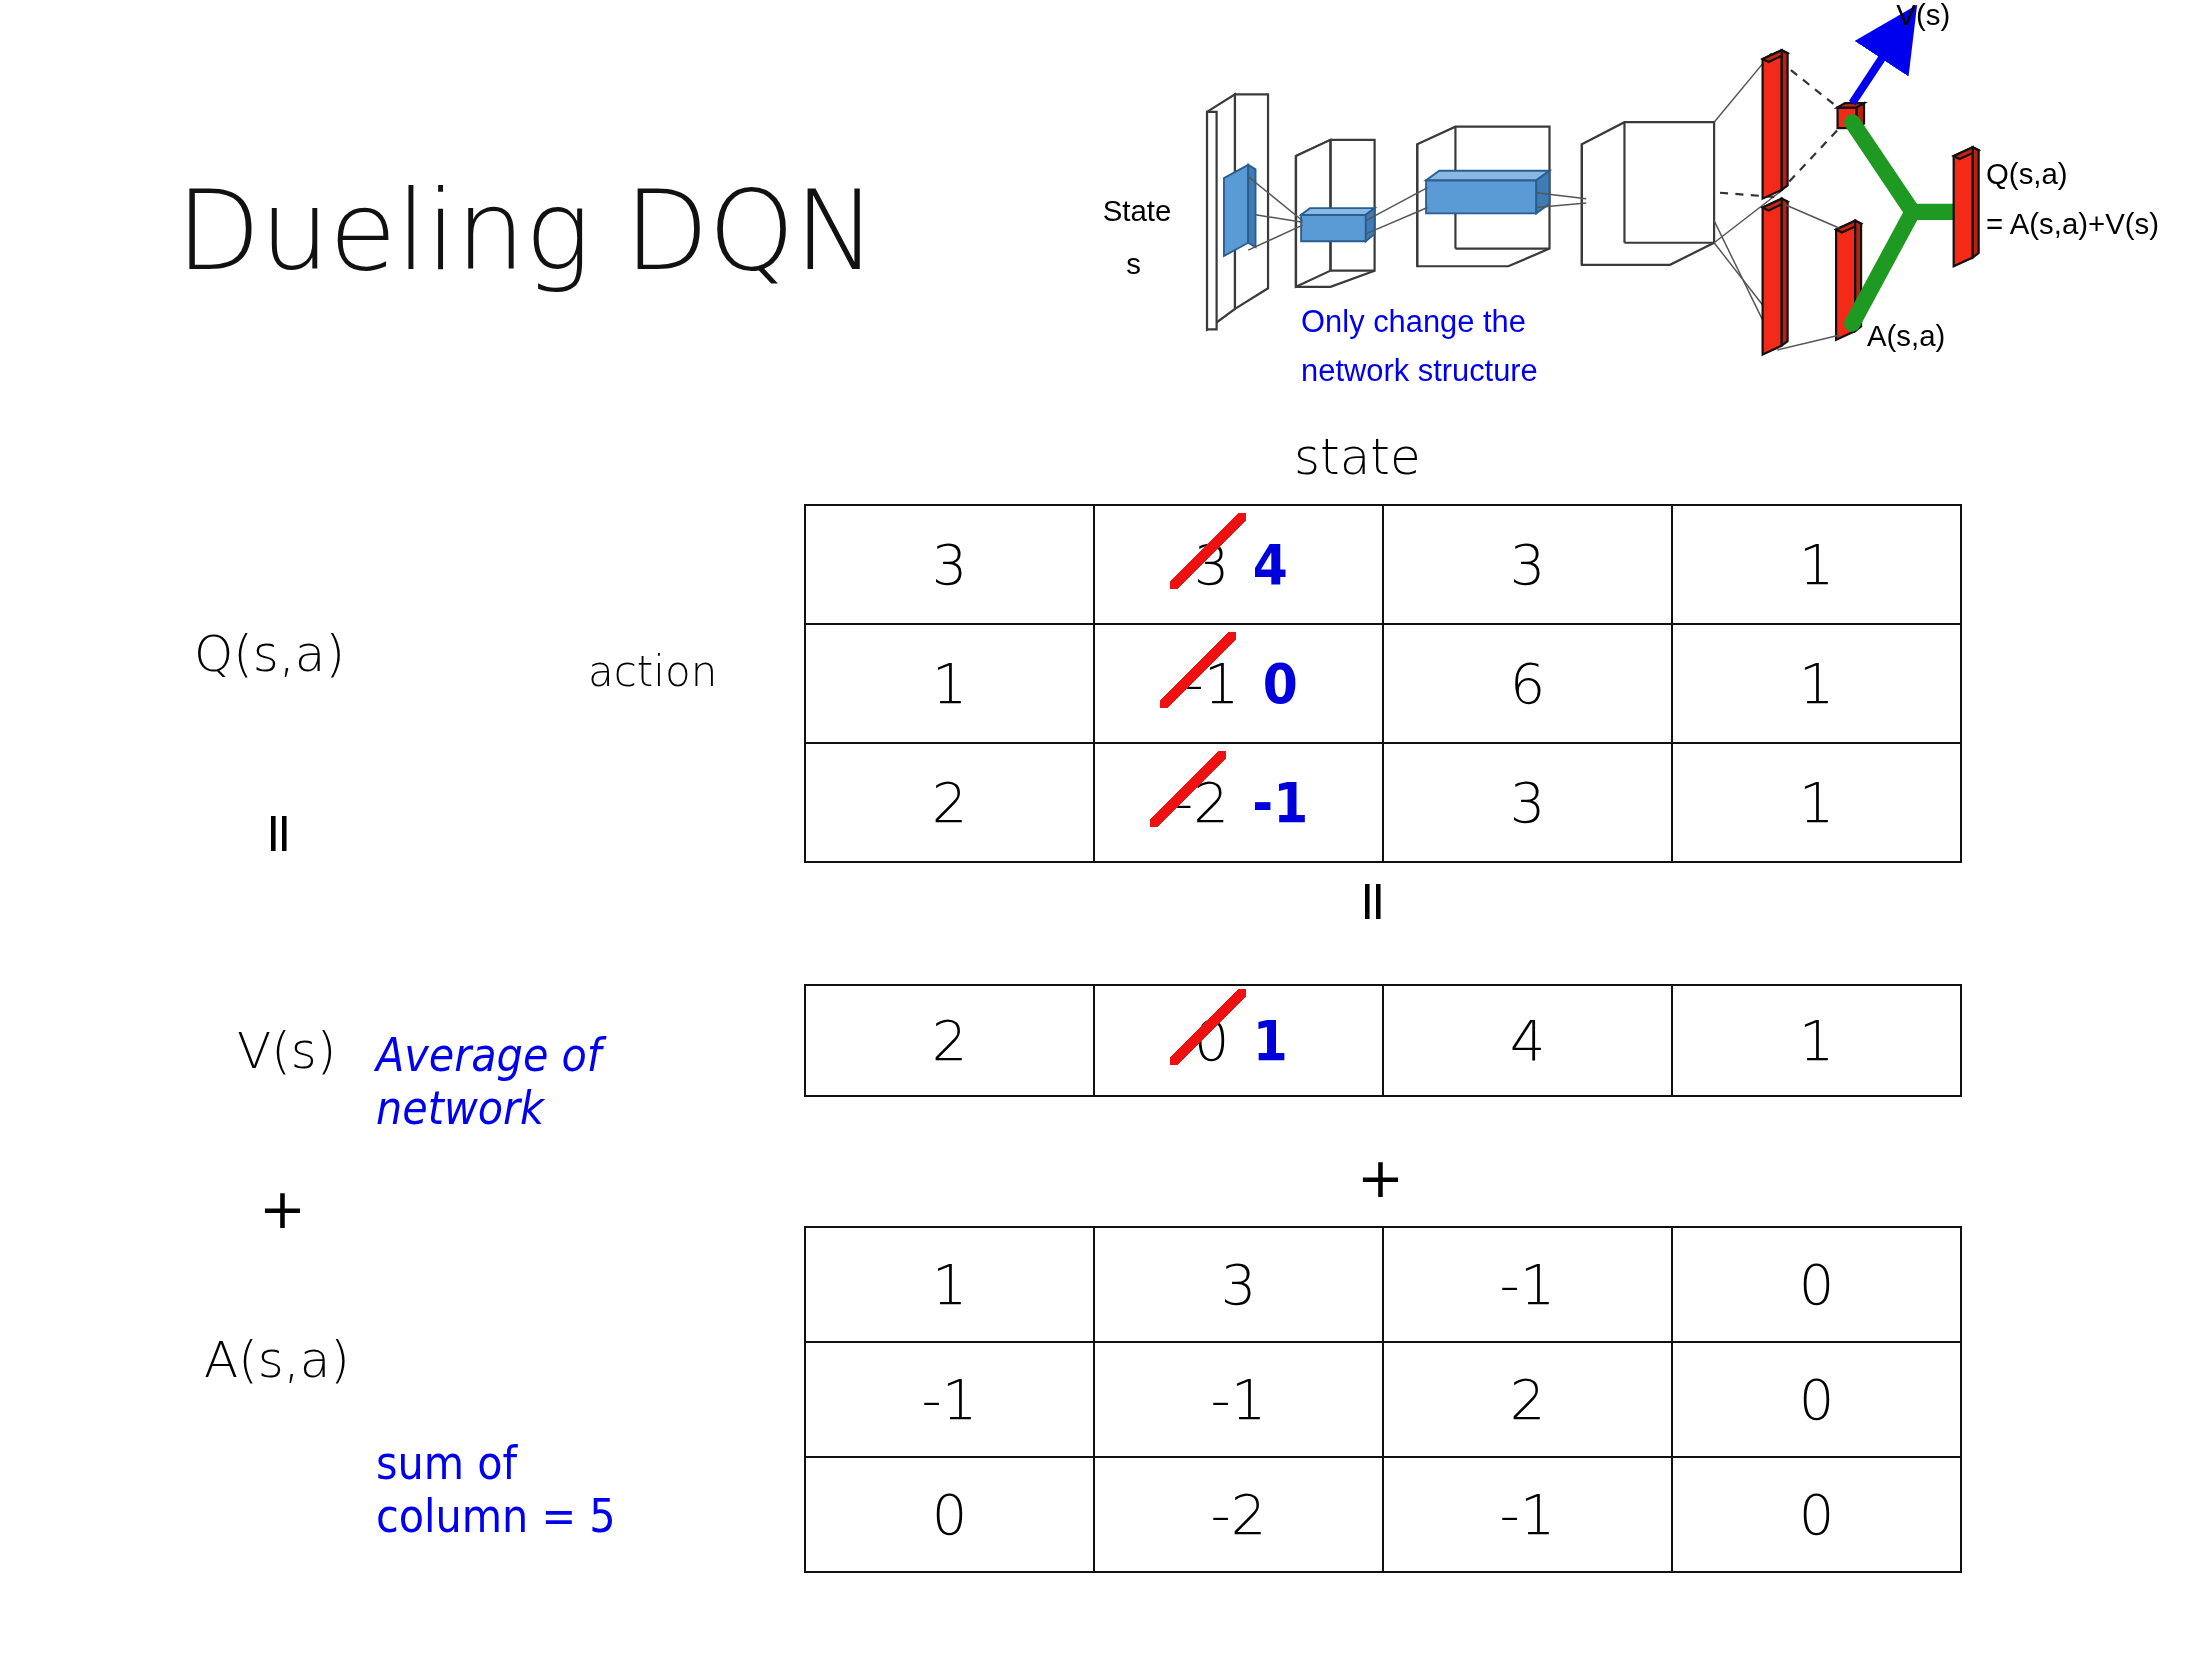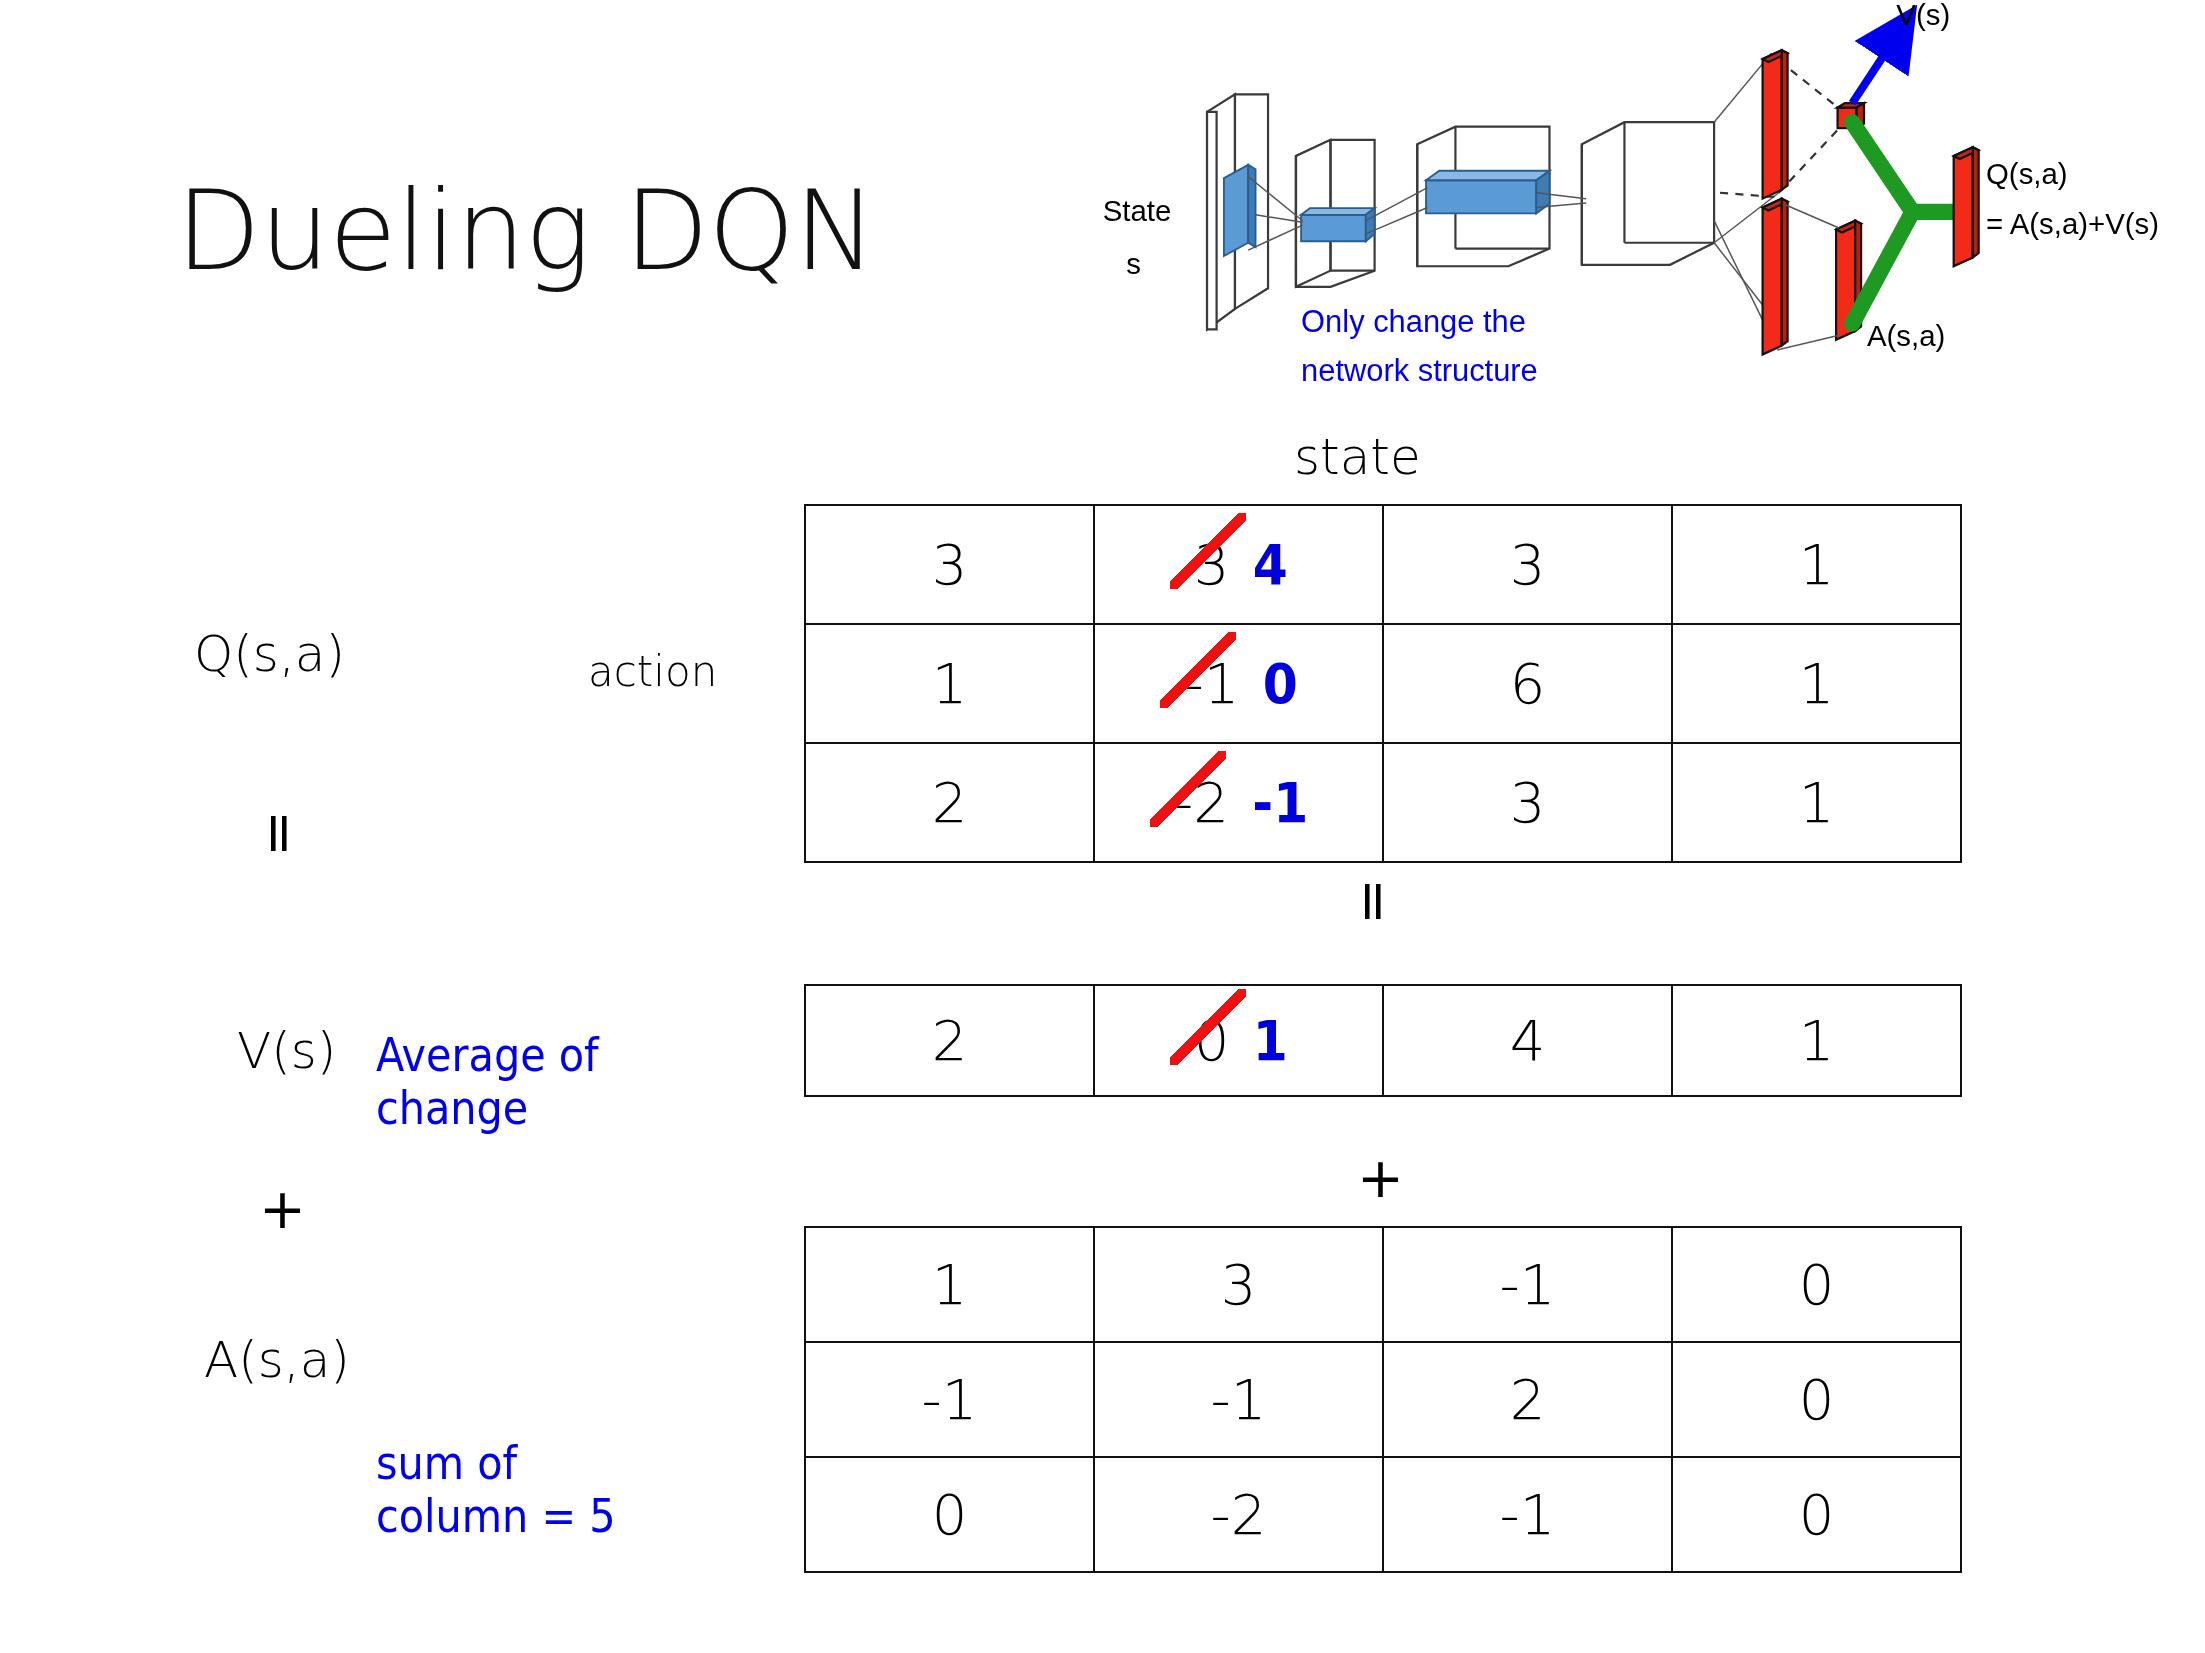--- a/index.html
+++ b/index.html
@@ -279,23 +279,23 @@
 
 <div class="abs" id="state-caption">state</div>
 <div class="abs" id="action-caption">action</div>
 
 <div class="abs sec-label" style="left:194px; top:625px;">Q(s,a)</div>
 
 <div class="abs op-eq-rot" style="left:257px; top:801px;">=</div>
 
 <div class="abs sec-label" style="left:237px; top:1022px;">V(s)</div>
 
-<div class="abs blue-note" style="left:376px; top:1029px;">
+<div class="abs blue-note" style="left:376px; top:1029px;font-style:italic;">
   <div>Average of</div>
-  <div>change</div>
+  <div>network</div>
 </div>
 
 <div class="abs op-sign" style="left:259px; top:1176px;">+</div>
 
 <div class="abs sec-label" style="left:204px; top:1331px;">A(s,a)</div>
 
 <div class="abs blue-note" style="left:376px; top:1437px;">
   <div>sum of</div>
   <div>column = 5</div>
 </div>

